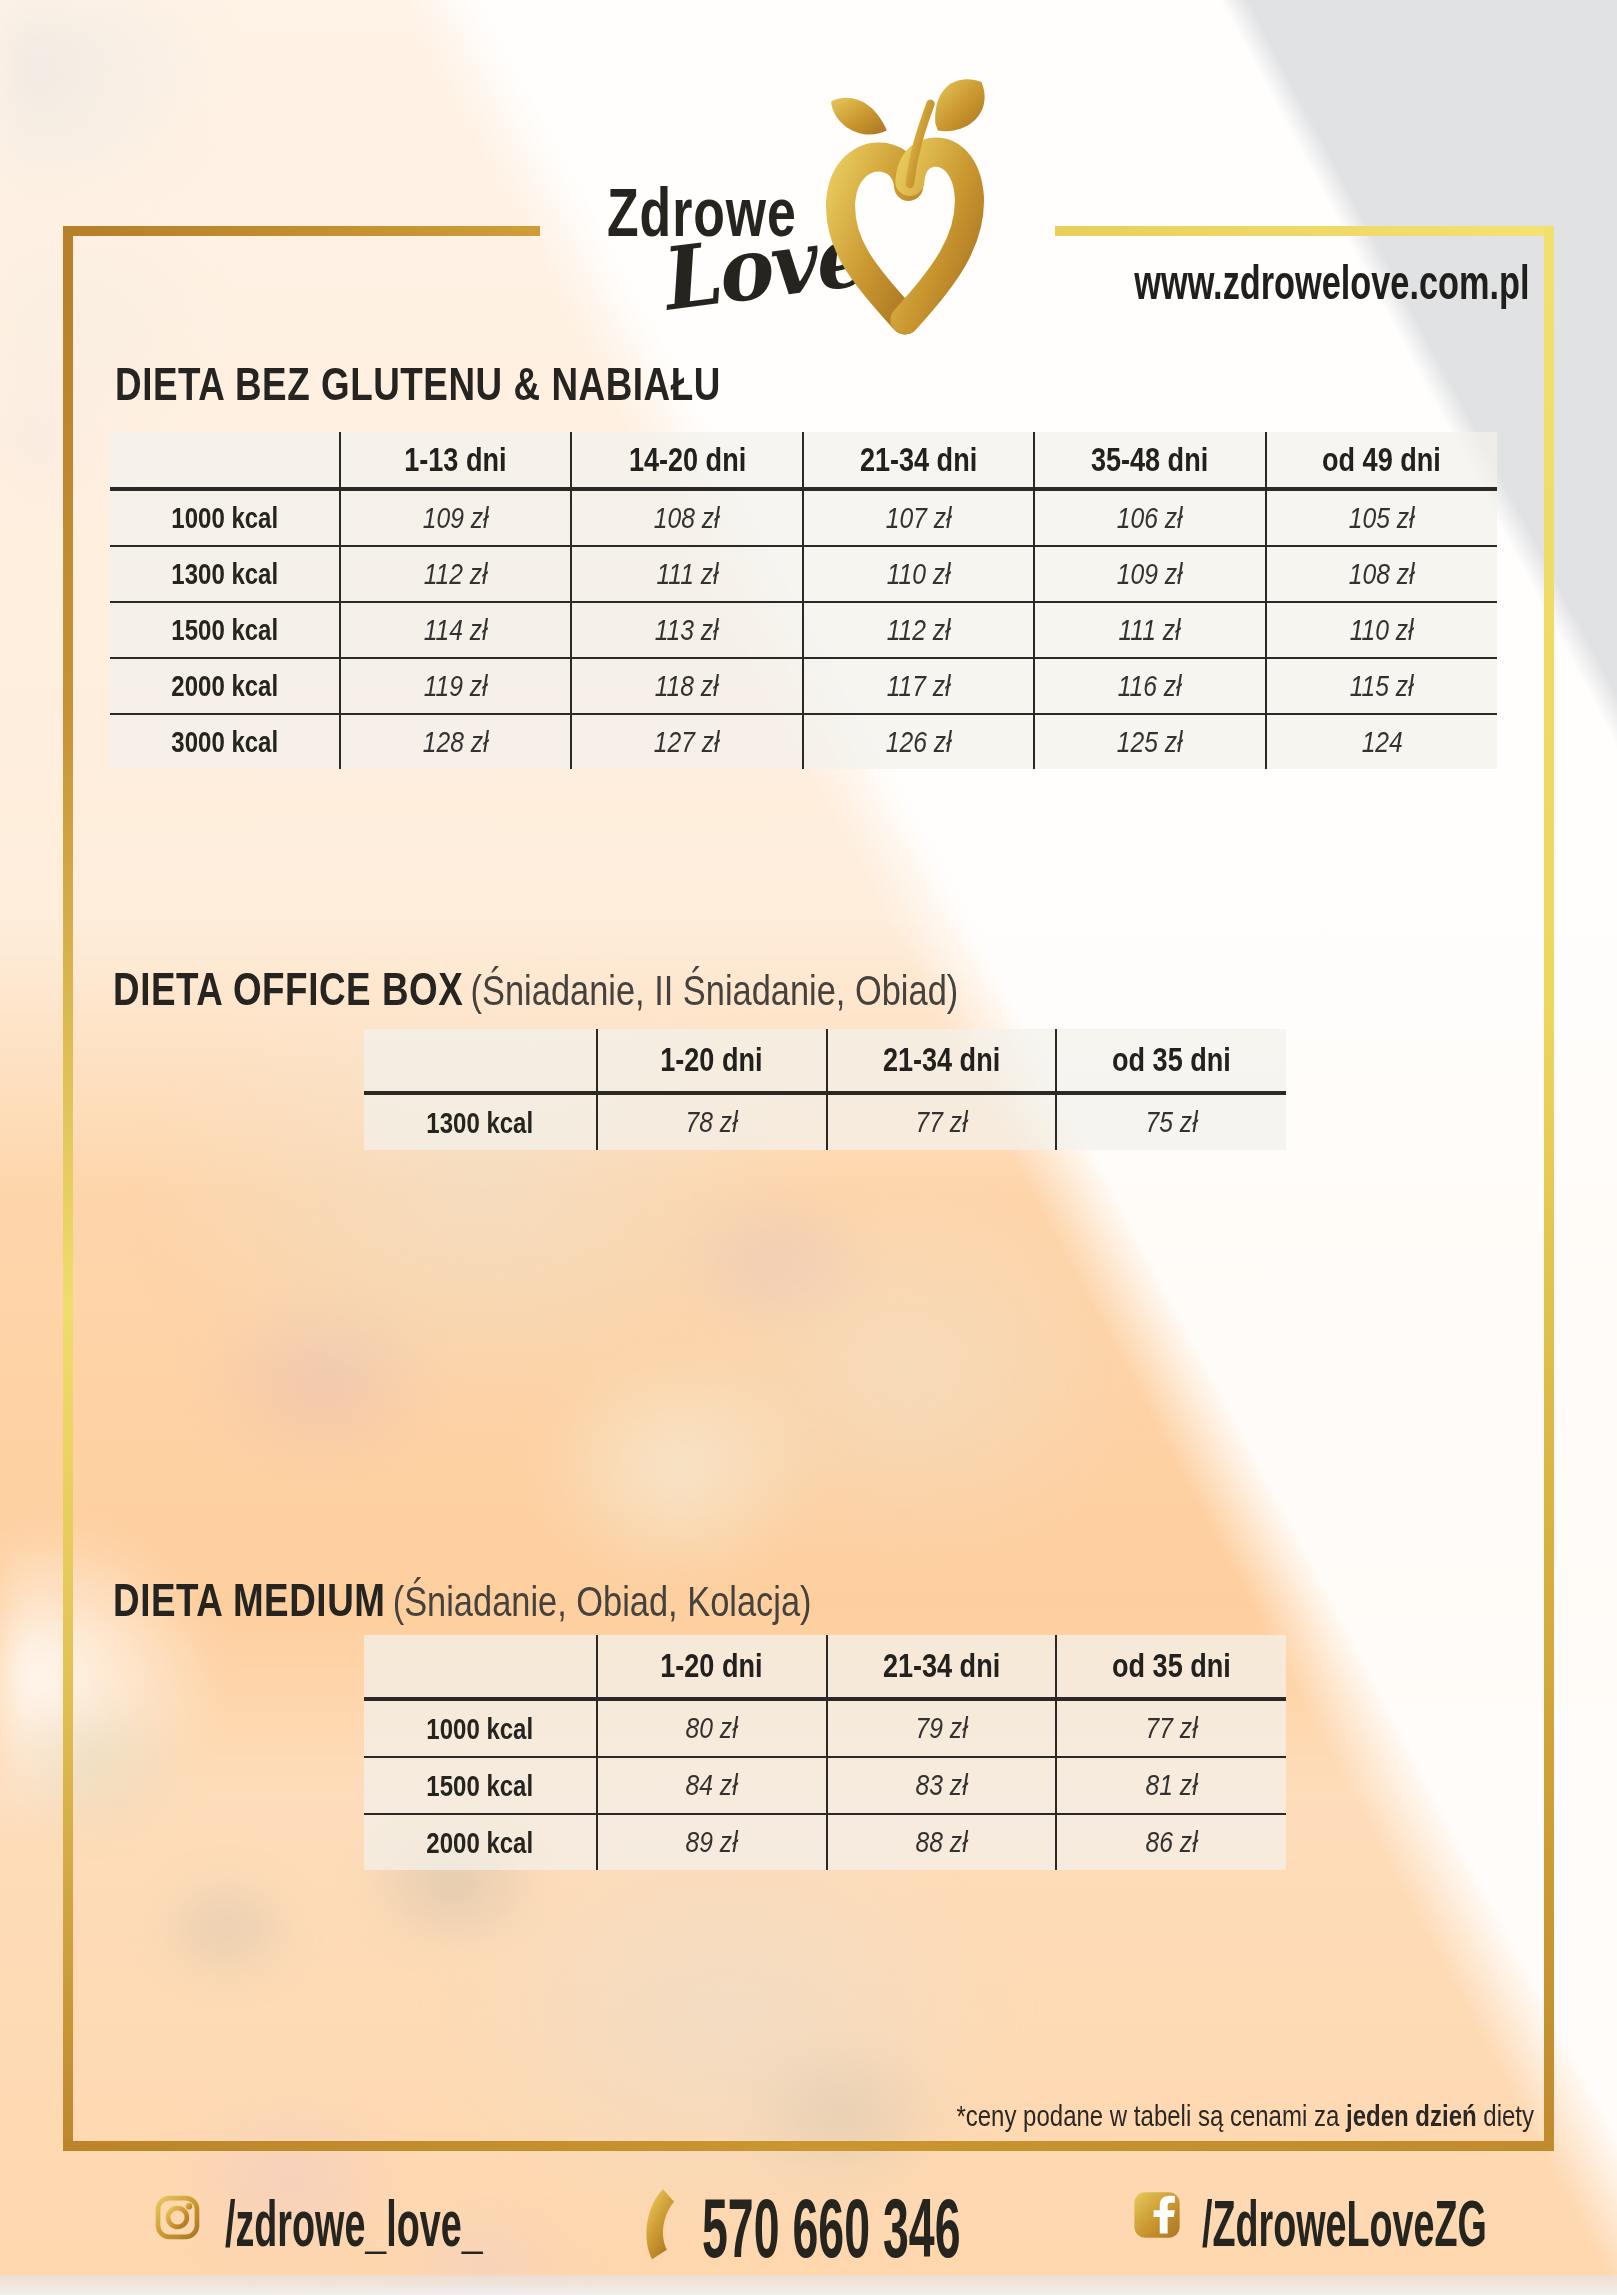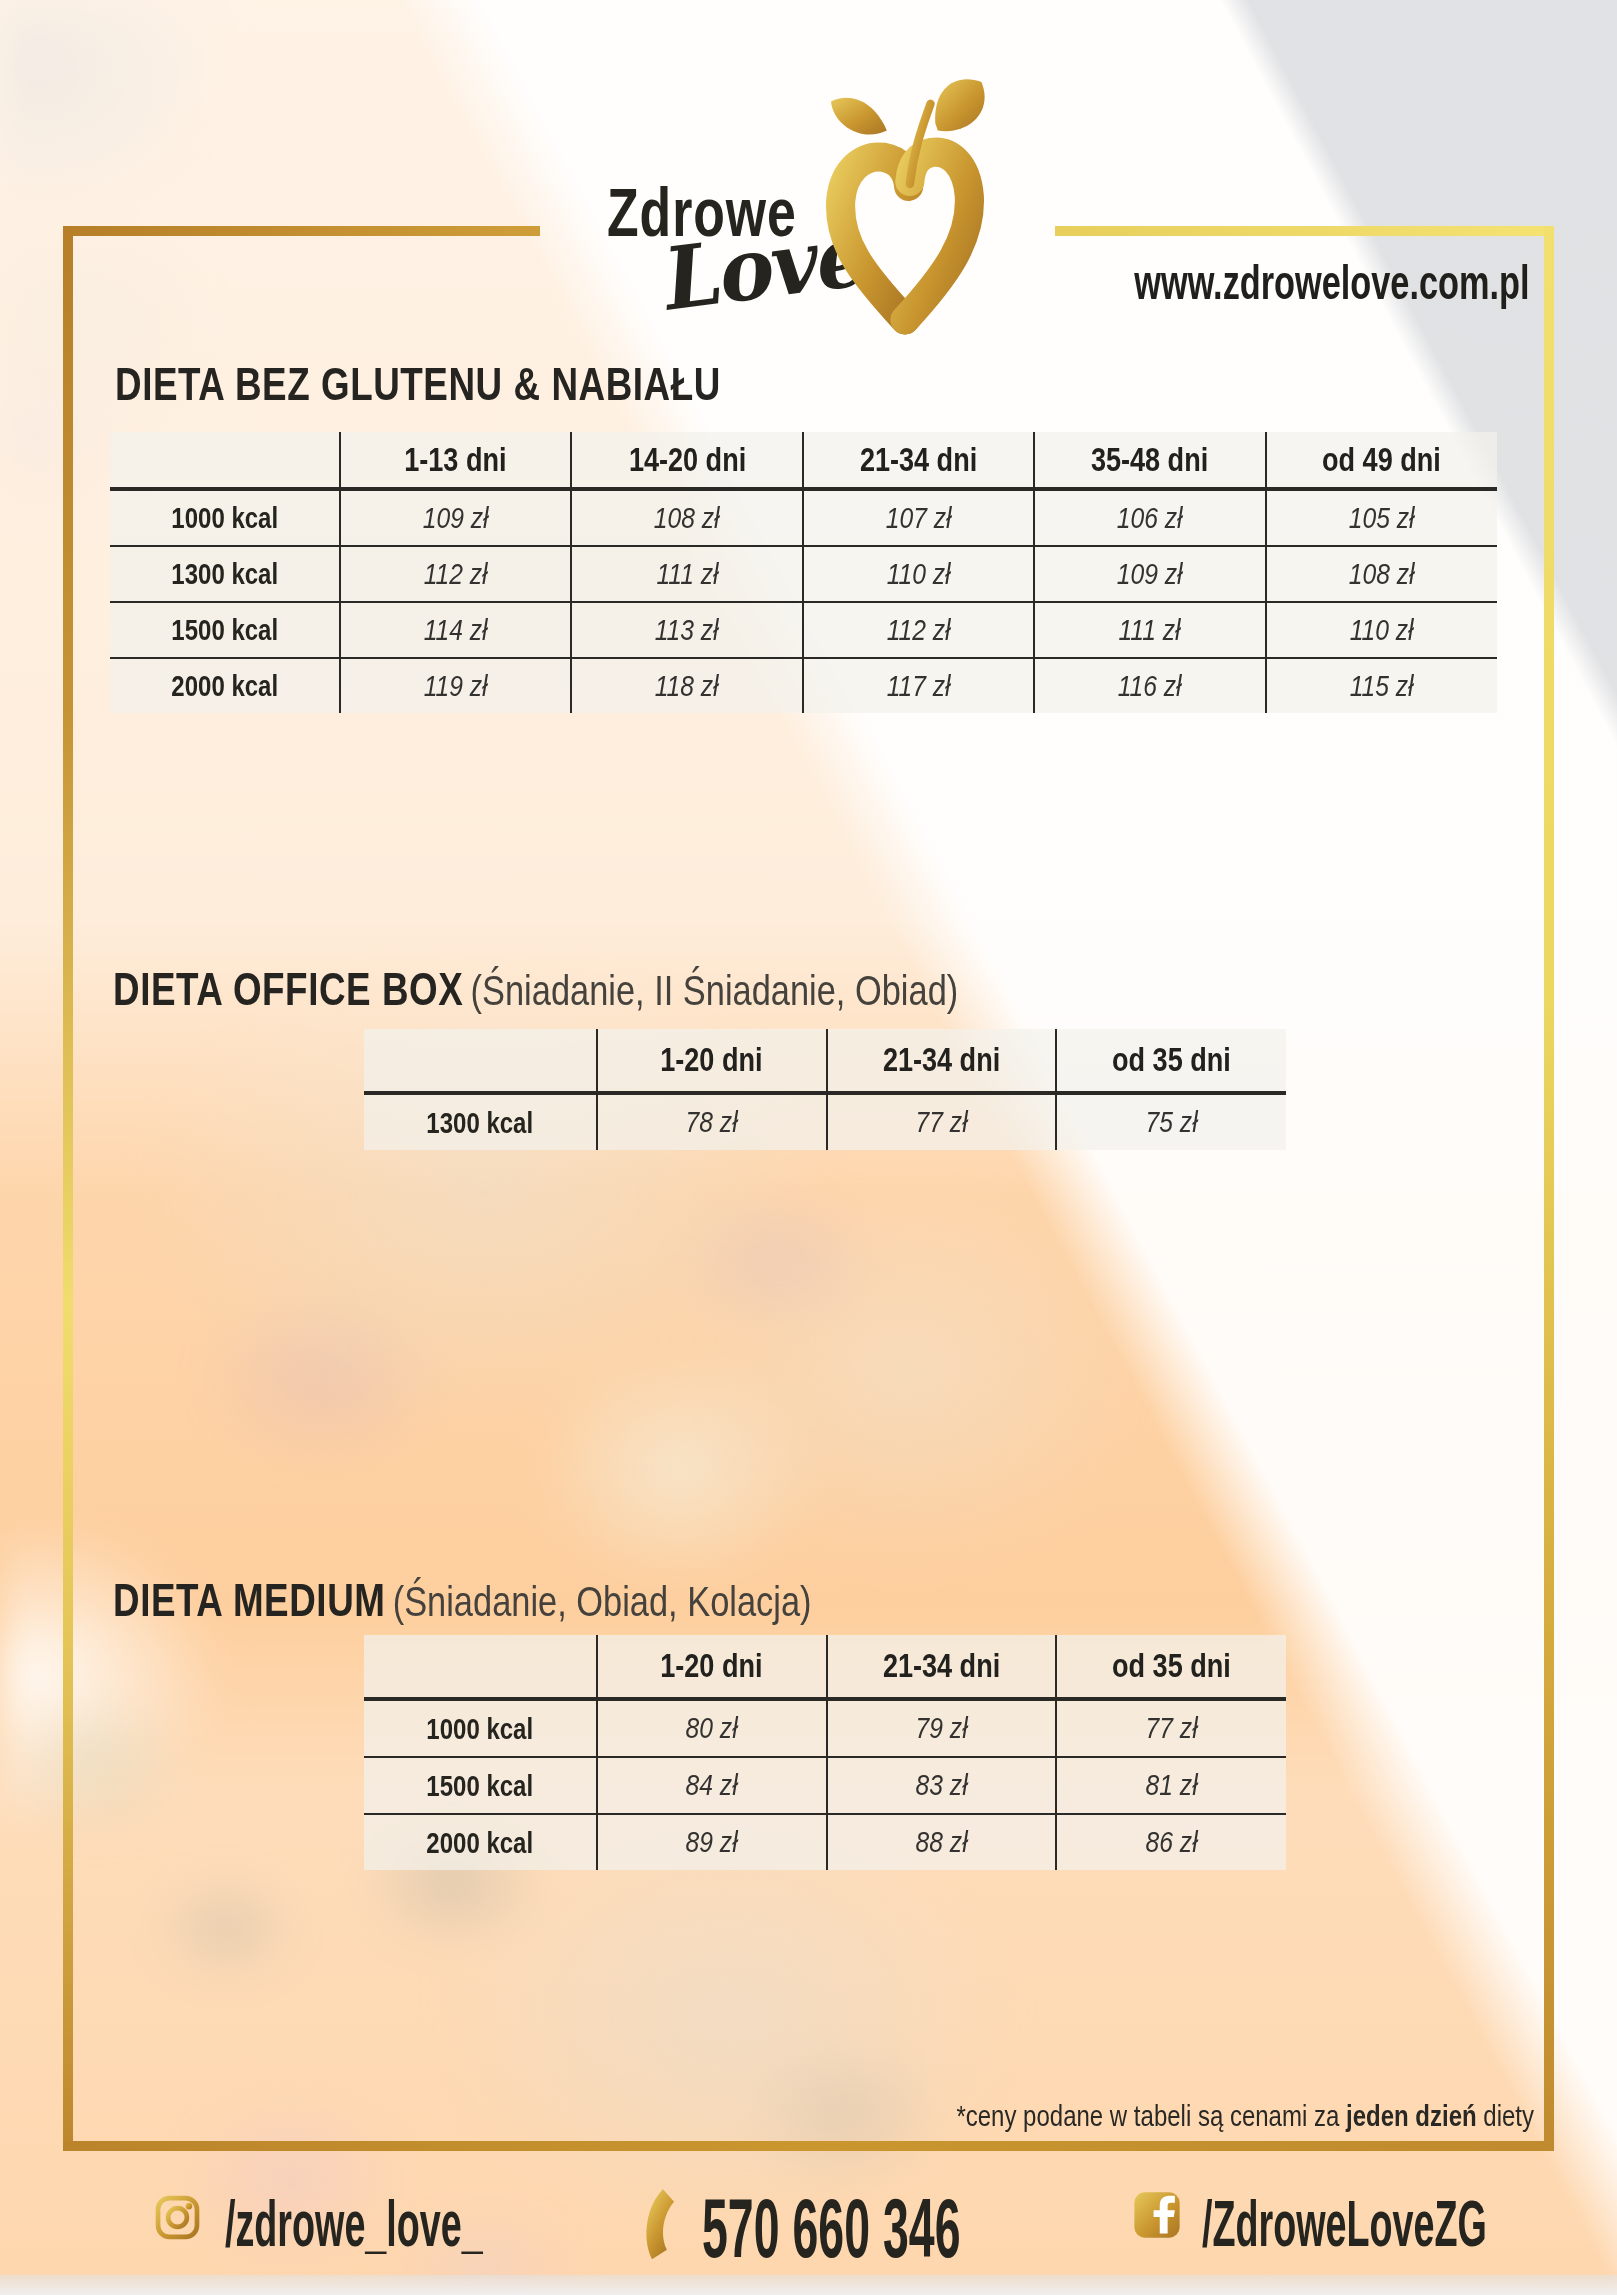--- a/index.html
+++ b/index.html
@@ -168,20 +168,28 @@
           <td><span class="cond pricev">110 zł</span></td>
         </tr>
         <tr>
           <th><span class="cond rlabel">2000 kcal</span></th>
           <td><span class="cond pricev">119 zł</span></td>
           <td><span class="cond pricev">118 zł</span></td>
           <td><span class="cond pricev">117 zł</span></td>
           <td><span class="cond pricev">116 zł</span></td>
           <td><span class="cond pricev">115 zł</span></td>
         </tr>
+        <tr>
+          <th><span class="cond rlabel">3000 kcal</span></th>
+          <td><span class="cond pricev">128 zł</span></td>
+          <td><span class="cond pricev">127 zł</span></td>
+          <td><span class="cond pricev">126 zł</span></td>
+          <td><span class="cond pricev">125 zł</span></td>
+          <td><span class="cond pricev">124</span></td>
+        </tr>
       </tbody>
     </table>
 
   <div class="sec-heading h2">
     <span>DIETA OFFICE BOX</span><span class="sec-sub">(Śniadanie, II Śniadanie, Obiad)</span>
   </div>
   <table class="price t23 t2">
       <thead>
         <tr>
           <th class="corner"></th>

